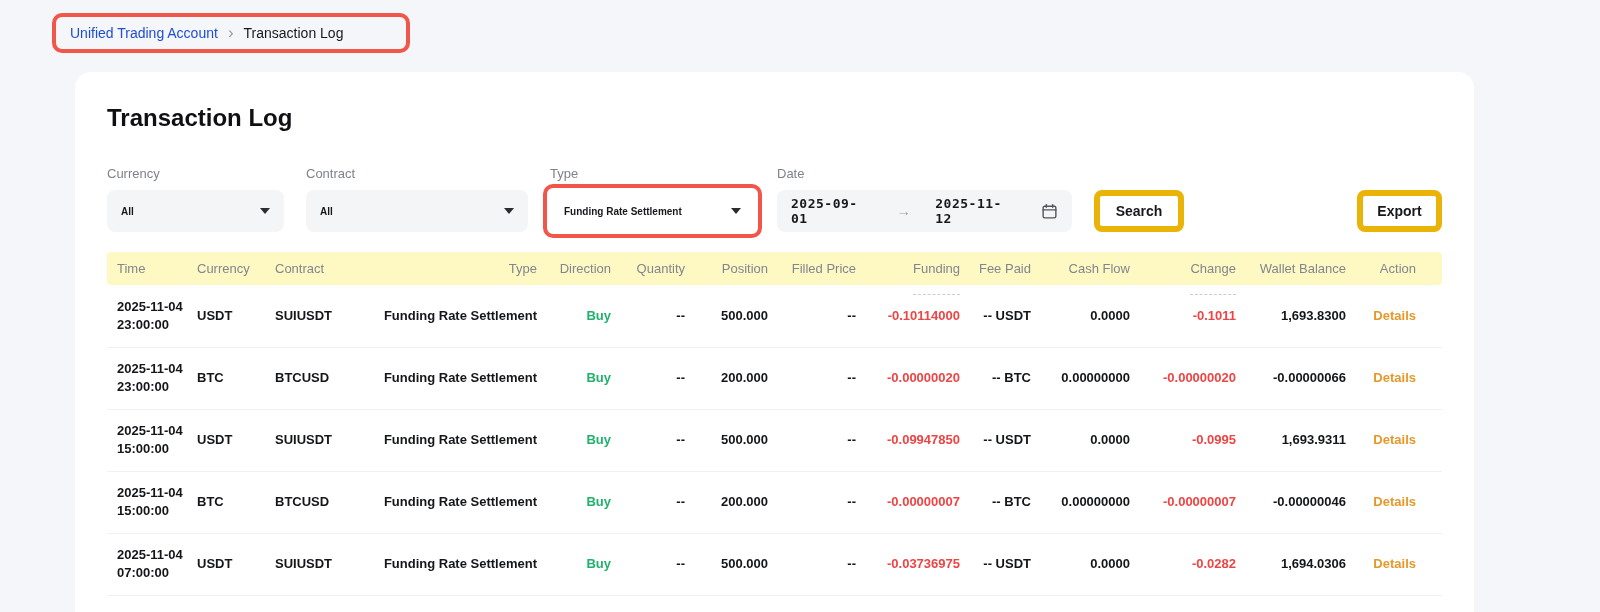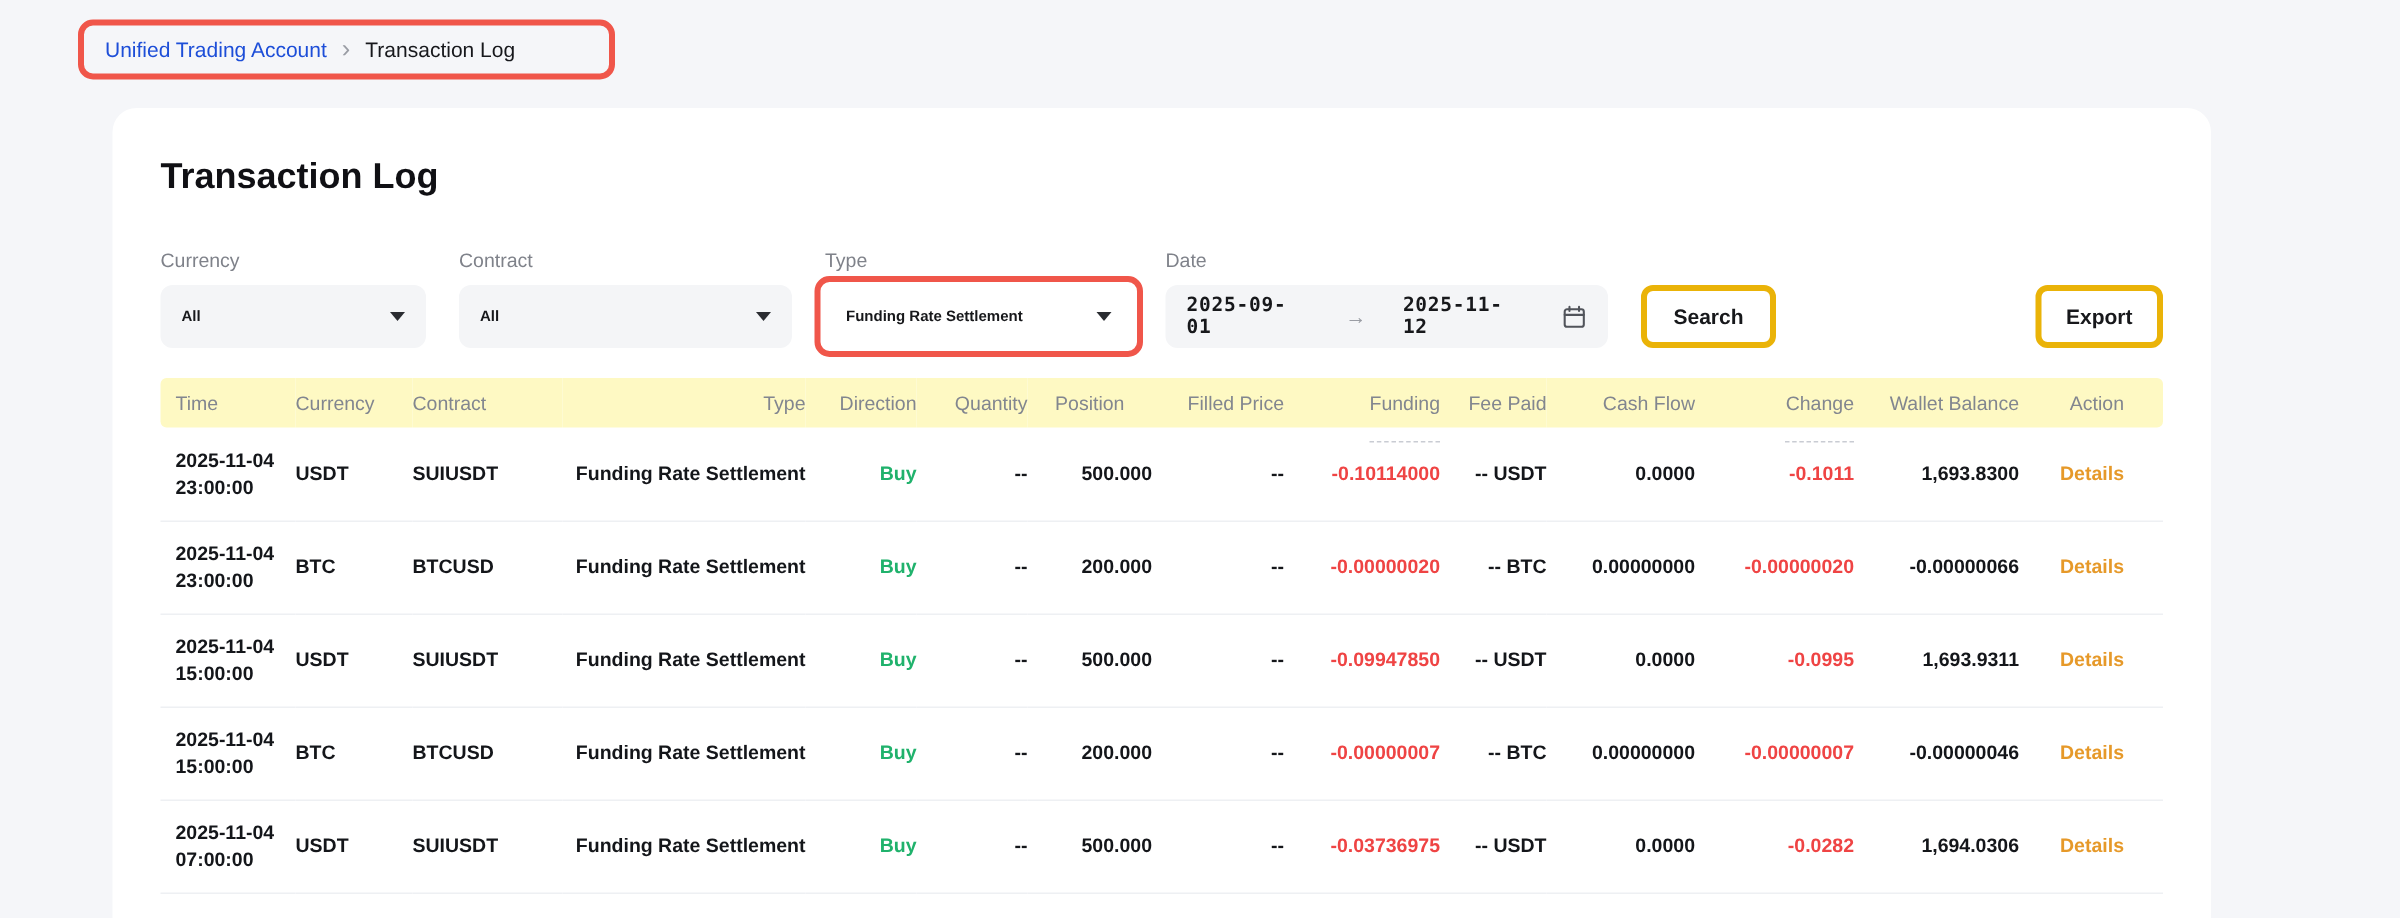--- a/index.html
+++ b/index.html
@@ -59,40 +59,40 @@
   .type-wrap .control{width:205px;background:#ffffff;}
   .ann-type{left:-7px;top:-6px;right:-7px;bottom:-6px;}
   .date-control{
     width:295px;gap:24px;justify-content:center;
     font-family:"DejaVu Sans Mono", monospace;font-size:13px;font-weight:700;
     letter-spacing:0.5px;
   }
   .date-arrow{color:#9a9da4;font-family:"Liberation Sans",sans-serif;font-weight:400;font-size:14px;}
   .cal-icon{flex:none;display:flex;}
   .btn{
-    height:42px;border-radius:8px;background:#ffffff;border:4px solid #eab308;
+    height:42px;border-radius:8px;background:#ffffff;border:6px solid #eab308;
     font-size:14px;font-weight:700;color:#17181b;cursor:pointer;
     display:flex;align-items:center;justify-content:center;
     font-family:"Liberation Sans", sans-serif;
   }
   .btn-search{width:90px;}
   .btn-export{width:85px;margin-left:auto;}
   
   .log-table{width:100%;border-collapse:collapse;table-layout:fixed;margin-top:20px;}
   .log-table thead th{
     background:#fef9c3;font-weight:400;color:var(--txt-gray);
     font-size:13px;height:33px;white-space:nowrap;
   }
   .log-table th:nth-child(1){width:90px;}
   .log-table th:nth-child(2){width:78px;}
   .log-table th:nth-child(3){width:100px;}
   .log-table th:nth-child(4){width:162px;}
   .log-table th:nth-child(5){width:74px;}
   .log-table th:nth-child(6){width:74px;}
-  .log-table th:nth-child(7){width:83px;text-align:center;}
+  .log-table th:nth-child(7){width:83px;}
   .log-table th:nth-child(8){width:88px;}
   .log-table th:nth-child(9){width:104px;}
   .log-table th:nth-child(10){width:71px;}
   .log-table th:nth-child(11){width:99px;}
   .log-table th:nth-child(12){width:106px;}
   .log-table th:nth-child(13){width:110px;}
   .log-table th:nth-child(14){width:96px;}
   .log-table th:first-child{border-radius:4px 0 0 4px;}
   .log-table th:last-child{border-radius:0 4px 4px 0;}
   .al-left{text-align:left;}

